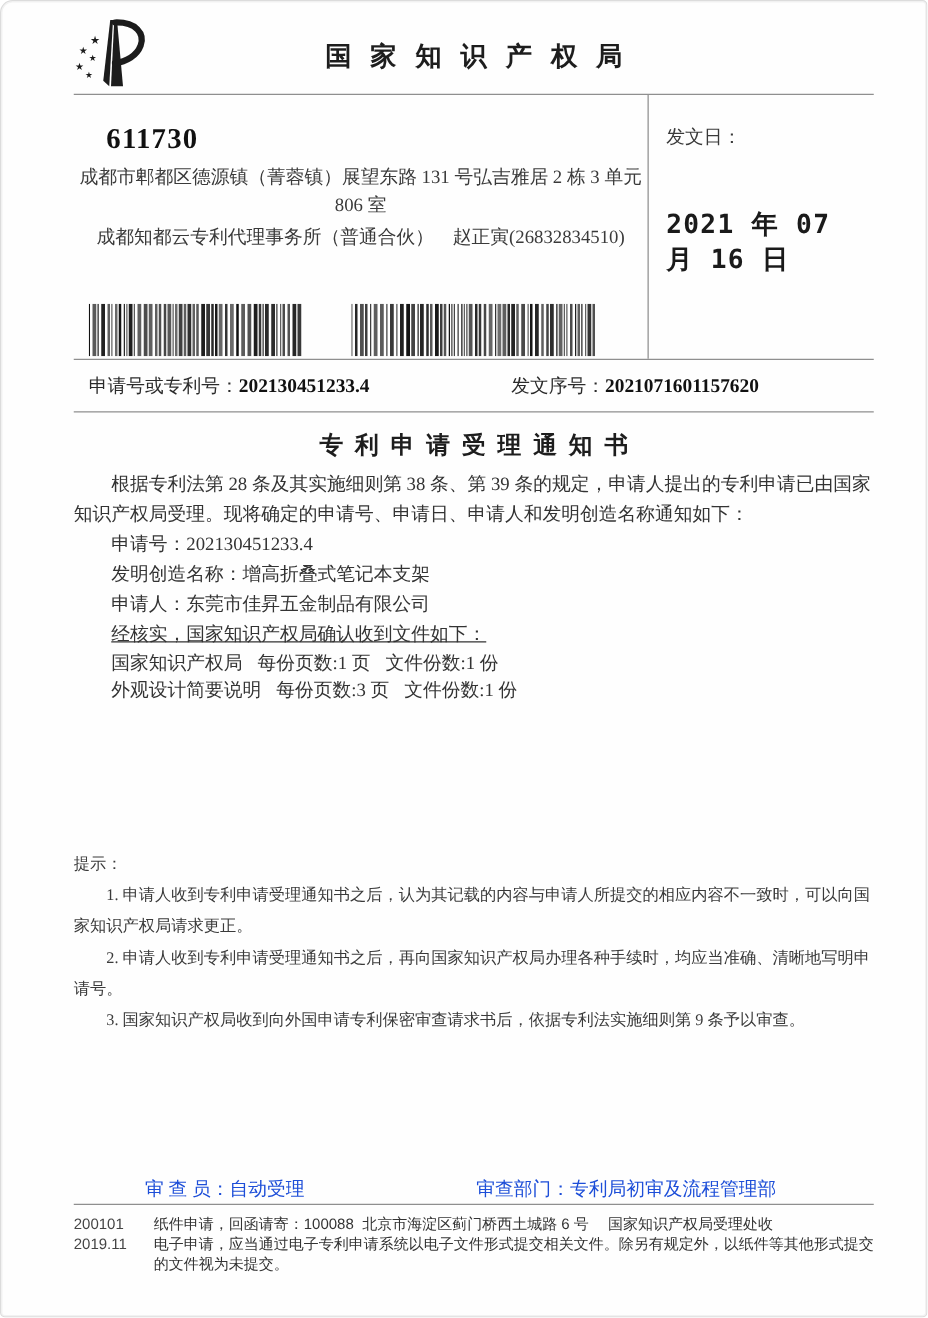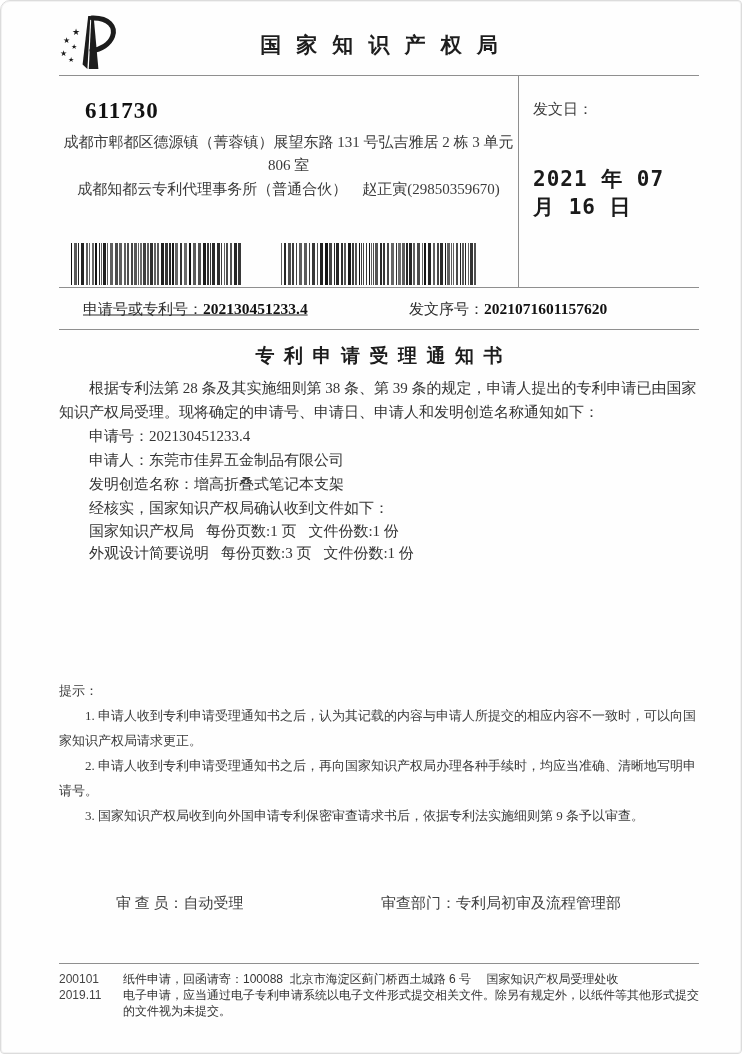--- a/index.html
+++ b/index.html
@@ -44,44 +44,44 @@
   .bc-right{width:196px;}
   .date-label{font-size:15px;color:#3a3a3a;}
   .date-value{
     margin-top:46px;
     font-family:"DejaVu Sans Mono","DejaVu Sans",monospace;
     font-size:21px;font-weight:bold;color:#1a1a1a;letter-spacing:1px;
   }
 
   
   .meta-row{position:relative;height:41px;border-bottom:1px solid #8f8f8f;font-size:15px;}
-  .meta-left{position:absolute;left:24px;top:50%;transform:translateY(-50%);text-decoration:underline;}
+  .meta-left{position:absolute;left:12px;top:50%;transform:translateY(-50%);}
   .meta-right{position:absolute;left:350px;top:50%;transform:translateY(-50%);}
   .meta-row b{font-size:15.5px;color:#111;}
 
   
   .notice-title{
     margin-top:13px;text-align:center;
     font-size:19px;font-weight:bold;color:#1d1d1d;
     letter-spacing:0.5em;text-indent:0.5em;
   }
   .body-text{margin-top:7px;font-size:15px;line-height:24px;color:#333;}
   .body-text p{margin:0;}
   .indent{text-indent:2em;}
   .field-line span.lbl{}
   .docs p{line-height:22px;}
   .docs .gap{display:inline-block;width:12px;}
-  .received-intro{margin-top:9px;}
+  .received-intro{margin-top:9px;text-decoration:underline;}
 
   
   .hints{margin-top:114px;font-size:13px;line-height:25px;color:#3a3a3a;}
   .hints p{margin:0;}
 
   
-  .signoff{position:relative;margin-top:66px;height:24px;font-size:15px;color:#404040;}
+  .signoff{position:relative;margin-top:114px;height:24px;font-size:15px;color:#1d4ed8;}
   .examiner{position:absolute;left:57px;}
   .dept{position:absolute;left:322px;}
 
   
   .footer{
     position:absolute;left:58px;right:42px;top:962px;
     border-top:1px solid #8f8f8f;padding-top:7px;
     font-family:"Liberation Sans","DejaVu Sans",sans-serif;
     font-size:12px;line-height:16px;color:#333;
     display:grid;grid-template-columns:64px 1fr;row-gap:0;
@@ -109,21 +109,21 @@
       <div class="org-title">国家知识产权局</div>
     </div>
 
     <div class="top-section">
       <div class="left-col">
         <div class="postal">611730</div>
         <div class="addr">
           <div>成都市郫都区德源镇（菁蓉镇）展望东路 131 号弘吉雅居 2 栋 3 单元</div>
           <div>806 室</div>
         </div>
-        <div class="agent">成都知都云专利代理事务所（普通合伙）　赵正寅(29850359670)</div>
+        <div class="agent">成都知都云专利代理事务所（普通合伙）　赵正寅(26832834510)</div>
         <div class="barcode-row">
           <div class="barcode bc-left">
               <i style="width:1px;background:rgb(17,17,17)"></i>
               <i style="width:2px"></i>
               <i style="width:3px;background:rgb(90,90,90)"></i>
               <i style="width:1px"></i>
               <i style="width:1px;background:rgb(39,39,39)"></i>
               <i style="width:2px"></i>
               <i style="width:3px;background:rgb(34,34,34)"></i>
               <i style="width:2px"></i>
@@ -344,22 +344,22 @@
         <span>发文序号：</span><b>2021071601157620</b>
       </div>
     </div>
 
     <div class="notice-title">专利申请受理通知书</div>
 
     <div class="body-text">
       <p class="indent">根据专利法第 28 条及其实施细则第 38 条、第 39 条的规定，申请人提出的专利申请已由国家知识产权局受理。现将确定的申请号、申请日、申请人和发明创造名称通知如下：</p>
 
       <p class="indent field-line"><span class="lbl">申请号：</span><span>202130451233.4</span></p>
+      <p class="indent field-line"><span class="lbl">发明创造名称：</span><span>增高折叠式笔记本支架</span></p>
       <p class="indent field-line"><span class="lbl">申请人：</span><span>东莞市佳昇五金制品有限公司</span></p>
-      <p class="indent field-line"><span class="lbl">发明创造名称：</span><span>增高折叠式笔记本支架</span></p>
 
       <p class="indent received-intro">经核实，国家知识产权局确认收到文件如下：</p>
 
       <div class="docs">
         <p class="indent"><span>国家知识产权局</span><span class="gap"></span><span>每份页数:1 页</span><span class="gap"></span><span>文件份数:1 份</span></p>
         <p class="indent"><span>外观设计简要说明</span><span class="gap"></span><span>每份页数:3 页</span><span class="gap"></span><span>文件份数:1 份</span></p>
       </div>
     </div>
 
     <div class="hints">

